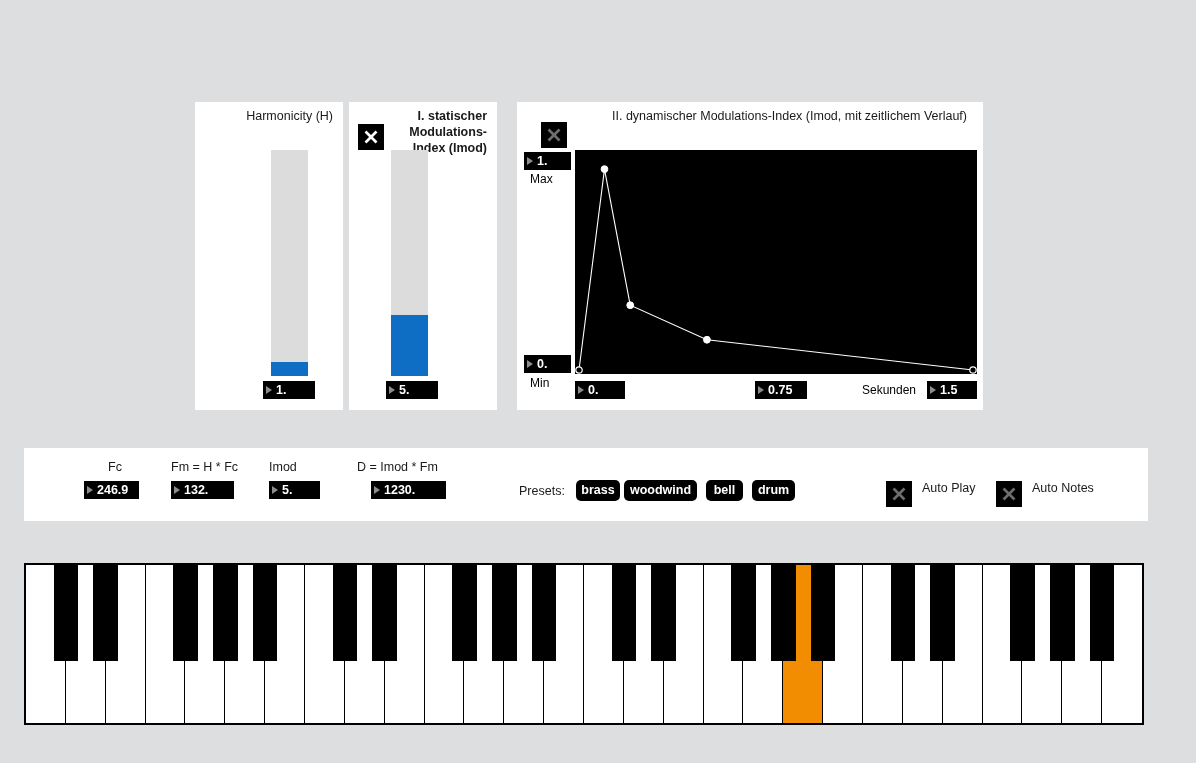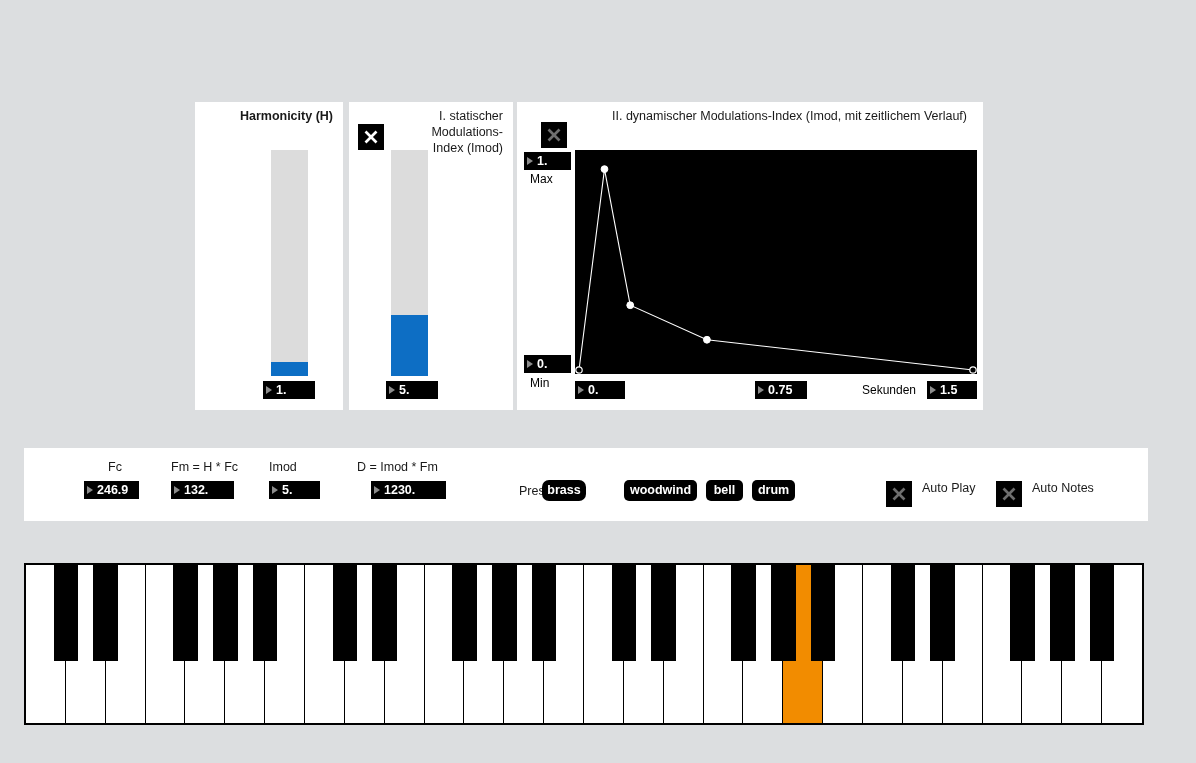--- a/index.html
+++ b/index.html
@@ -19,35 +19,35 @@
   .panel {
     position: absolute;
     background: #ffffff;
   }
 
   
   #panel-harmonicity {
     left: 195px; top: 102px; width: 148px; height: 308px;
   }
   #panel-imod {
-    left: 349px; top: 102px; width: 164px; height: 308px;
+    left: 349px; top: 102px; width: 148px; height: 308px; font-weight: bold;
   }
   #panel-env {
     left: 517px; top: 102px; width: 466px; height: 308px;
   }
 
   .panel-title {
     position: absolute;
     font-size: 12.5px;
     color: #1a1a1a;
     line-height: 16px;
     text-align: right;
     white-space: pre-line;
   }
-  #title-harmonicity { right: 10px; top: 6px; width: 132px; font-weight: bold; }
+  #title-harmonicity { right: 10px; top: 6px; width: 132px; }
   #title-imod { right: 10px; top: 6px; width: 132px; }
   #title-env { left: 30px; top: 6px; width: 420px; text-align: right; }
 
   
   .xbtn {
     position: absolute;
     width: 26px; height: 26px;
     background: #000000;
     display: flex;
     align-items: center;
@@ -164,21 +164,21 @@
     color: #ffffff;
     font-size: 12.5px;
     font-weight: bold;
     height: 21px;
     line-height: 21px;
     text-align: center;
     border-radius: 5px;
     cursor: pointer;
     user-select: none;
   }
-  #preset-0 { left: 542px; top: 480px; width: 44px; border-radius: 7px; }
+  #preset-0 { left: 576px; top: 480px; width: 44px; }
   #preset-1 { left: 624px; top: 480px; width: 73px; }
   #preset-2 { left: 706px; top: 480px; width: 37px; }
   #preset-3 { left: 752px; top: 480px; width: 43px; }
 
   .check-wrap {
     position: absolute;
     display: flex;
     align-items: flex-start;
   }
   .check-wrap .ck-label {

